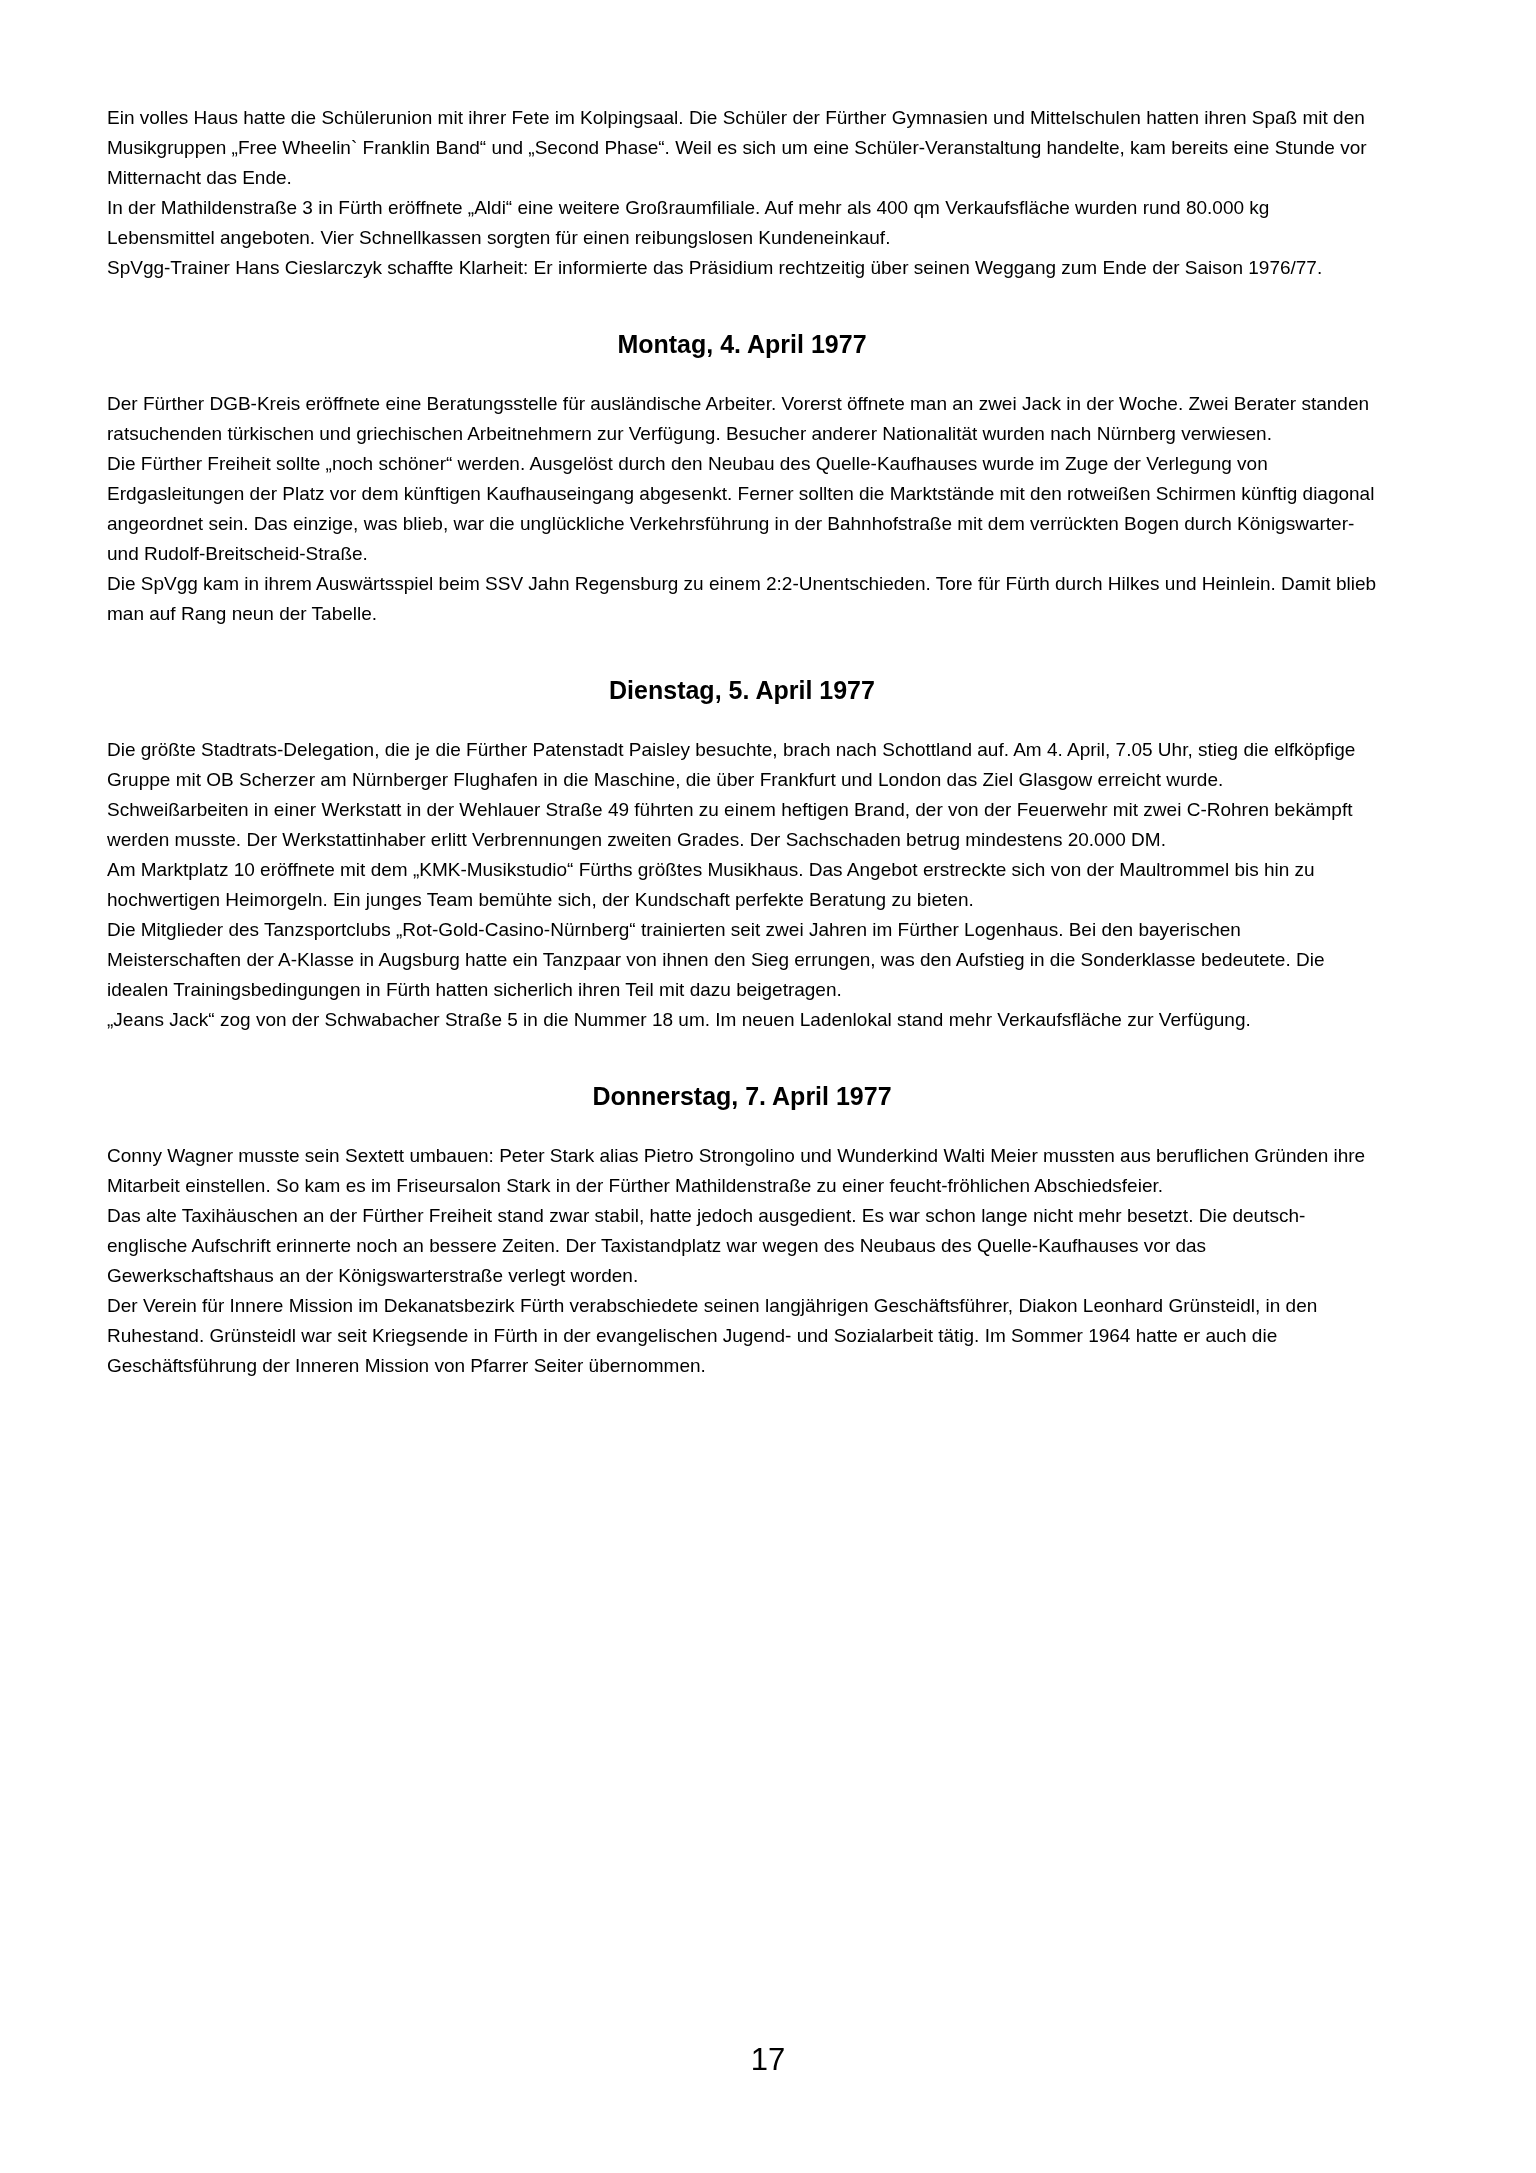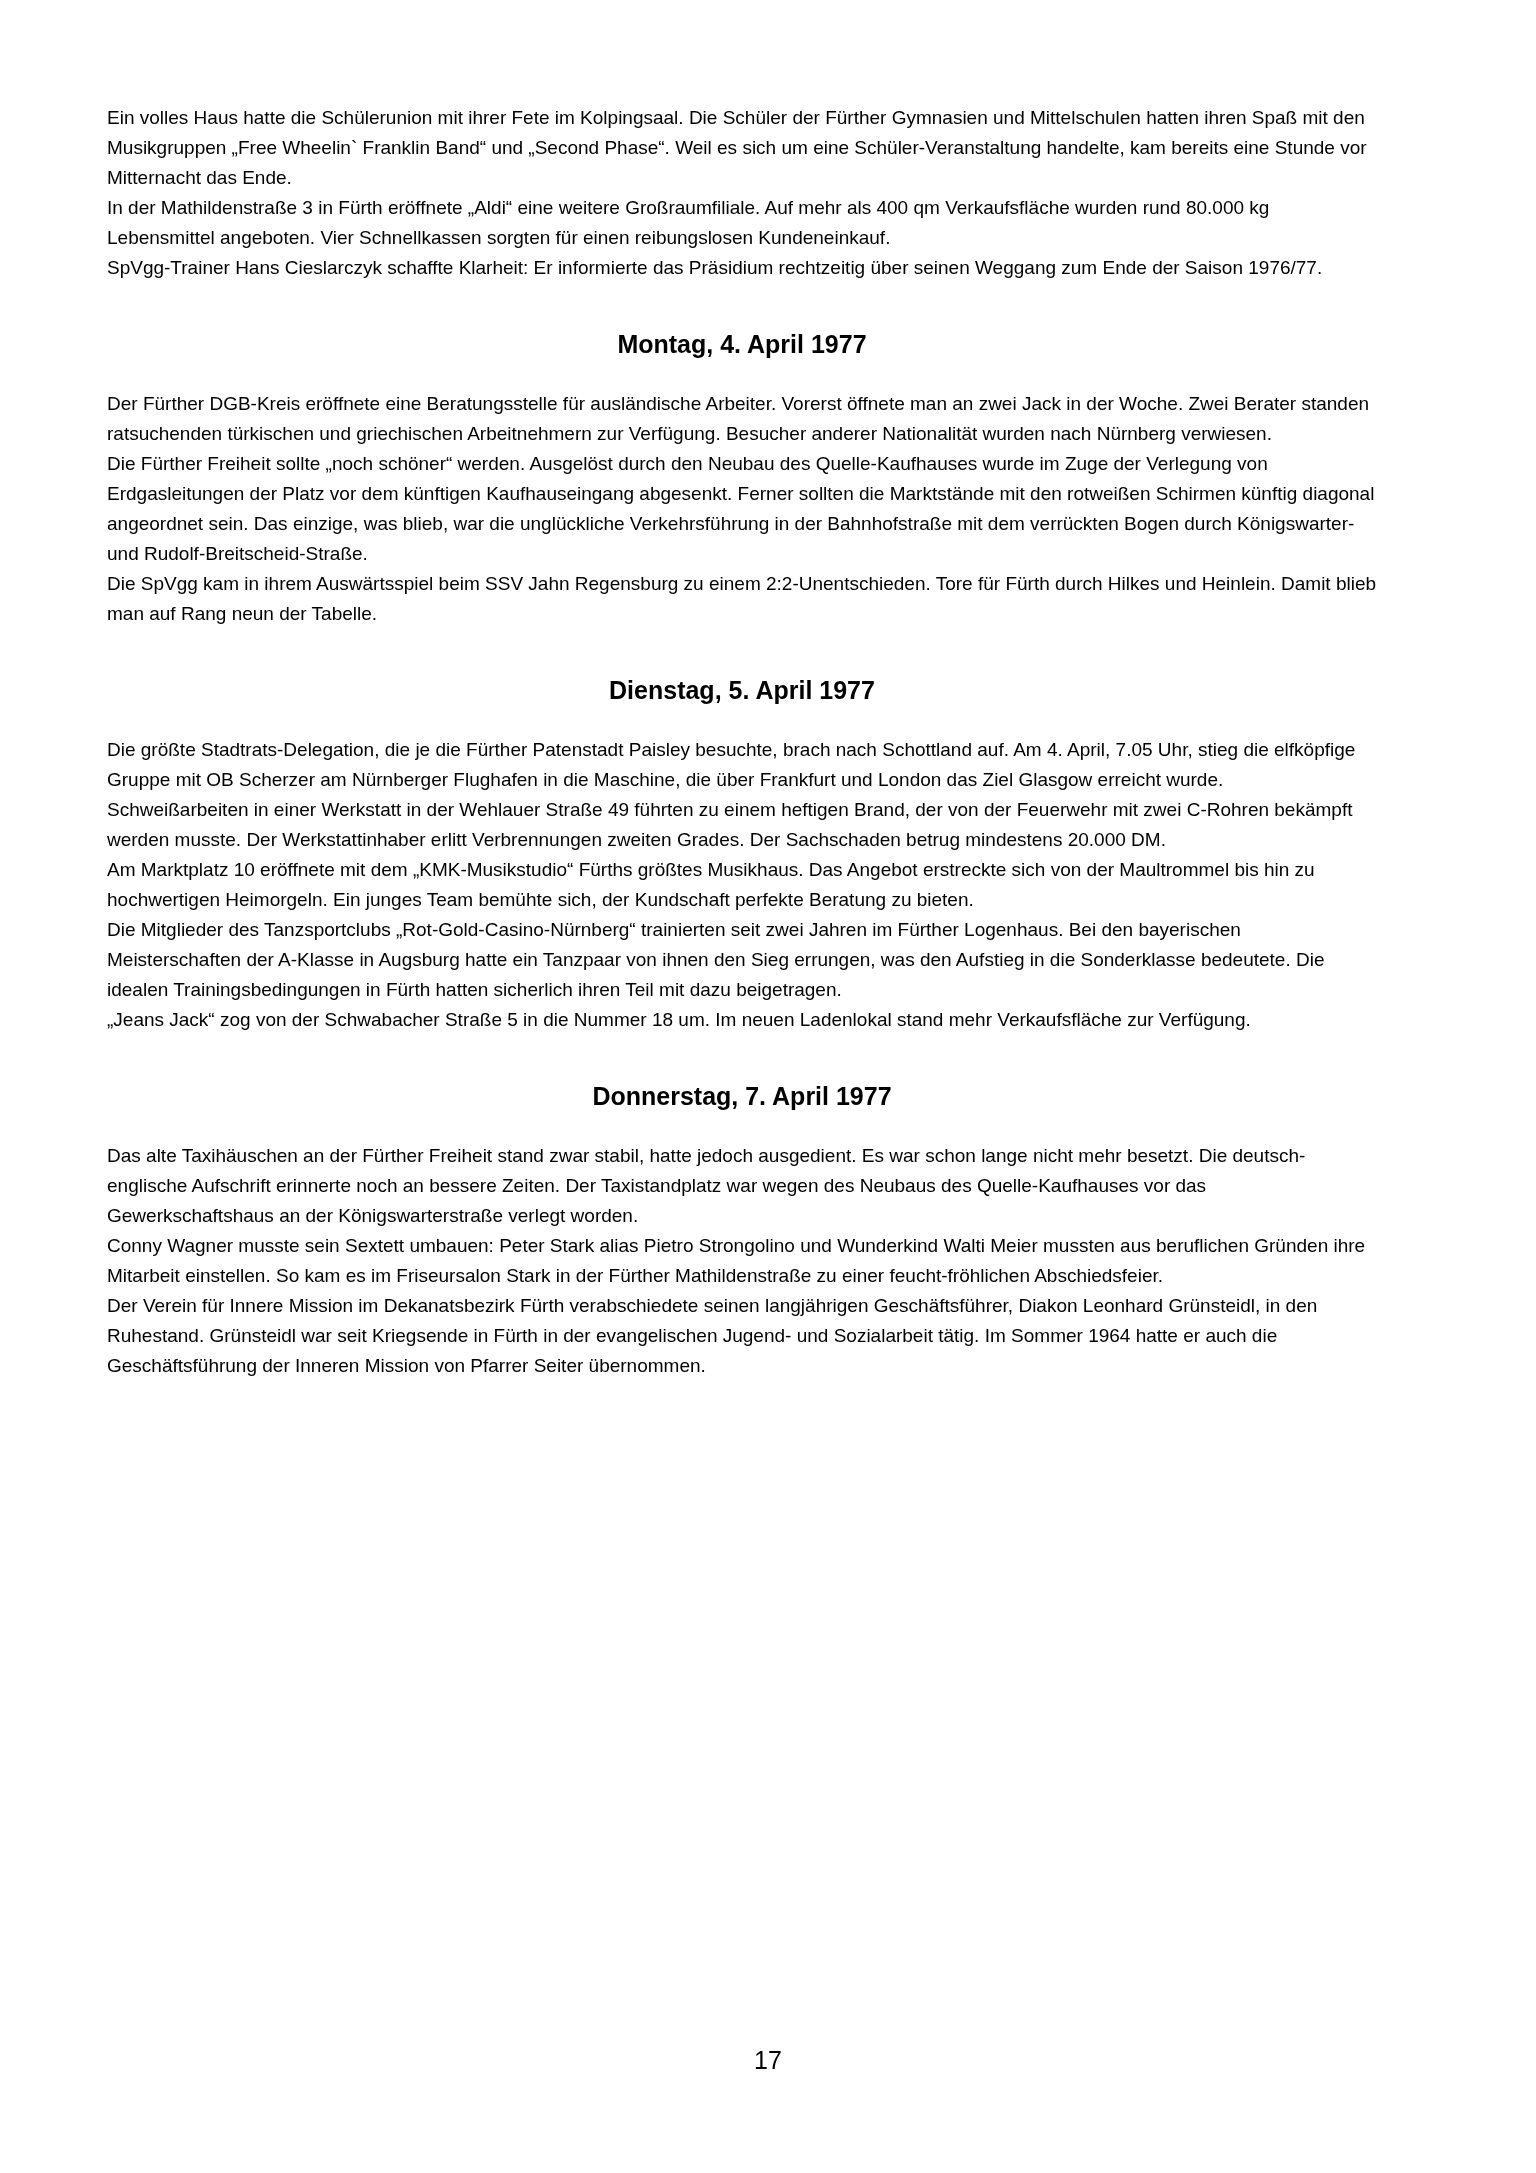--- a/index.html
+++ b/index.html
@@ -33,21 +33,21 @@
     line-height: 30px;
     font-weight: bold;
     text-align: center;
   }
   .page-footer {
     position: absolute;
     top: 2045px;
     left: 0;
     width: 1536px;
     text-align: center;
-    font-size: 25px;
+    font-size: 31px;
     line-height: 30px;
   }
 </style>
 </head>
 <body>
 
 <div class="page-body">
 
   <p>Ein volles Haus hatte die Schülerunion mit ihrer Fete im Kolpingsaal. Die Schüler der Fürther Gymnasien und Mittelschulen hatten ihren Spaß mit den Musikgruppen „Free Wheelin` Franklin Band“ und „Second Phase“. Weil es sich um eine Schüler-Veranstaltung handelte, kam bereits eine Stunde vor Mitternacht das Ende.</p>
   <p>In der Mathildenstraße 3 in Fürth eröffnete „Aldi“ eine weitere Großraumfiliale. Auf mehr als 400 qm Verkaufsfläche wurden rund 80.000 kg Lebensmittel angeboten. Vier Schnellkassen sorgten für einen reibungslosen Kundeneinkauf.</p>
@@ -67,20 +67,20 @@
     <p>Am Marktplatz 10 eröffnete mit dem „KMK-Musikstudio“ Fürths größtes Musikhaus. Das Angebot erstreckte sich von der Maultrommel bis hin zu hochwertigen Heimorgeln. Ein junges Team bemühte sich, der Kundschaft perfekte Beratung zu bieten.</p>
   </section>
 
   <section>
     <p>Die Mitglieder des Tanzsportclubs „Rot-Gold-Casino-Nürnberg“ trainierten seit zwei Jahren im Fürther Logenhaus. Bei den bayerischen Meisterschaften der A-Klasse in Augsburg hatte ein Tanzpaar von ihnen den Sieg errungen, was den Aufstieg in die Sonderklasse bedeutete. Die idealen Trainingsbedingungen in Fürth hatten sicherlich ihren Teil mit dazu beigetragen.</p>
     <p>„Jeans Jack“ zog von der Schwabacher Straße 5 in die Nummer 18 um. Im neuen Ladenlokal stand mehr Verkaufsfläche zur Verfügung.</p>
   </section>
 
   <section>
     <h2 class="day-heading">Donnerstag, 7. April 1977</h2>
+    <p>Conny Wagner musste sein Sextett umbauen: Peter Stark alias Pietro Strongolino und Wunderkind Walti Meier mussten aus beruflichen Gründen ihre Mitarbeit einstellen. So kam es im Friseursalon Stark in der Fürther Mathildenstraße zu einer feucht-fröhlichen Abschiedsfeier.</p>
     <p>Das alte Taxihäuschen an der Fürther Freiheit stand zwar stabil, hatte jedoch ausgedient. Es war schon lange nicht mehr besetzt. Die deutsch-englische Aufschrift erinnerte noch an bessere Zeiten. Der Taxistandplatz war wegen des Neubaus des Quelle-Kaufhauses vor das Gewerkschaftshaus an der Königswarterstraße verlegt worden.</p>
-    <p>Conny Wagner musste sein Sextett umbauen: Peter Stark alias Pietro Strongolino und Wunderkind Walti Meier mussten aus beruflichen Gründen ihre Mitarbeit einstellen. So kam es im Friseursalon Stark in der Fürther Mathildenstraße zu einer feucht-fröhlichen Abschiedsfeier.</p>
     <p>Der Verein für Innere Mission im Dekanatsbezirk Fürth verabschiedete seinen langjährigen Geschäftsführer, Diakon Leonhard Grünsteidl, in den Ruhestand. Grünsteidl war seit Kriegsende in Fürth in der evangelischen Jugend- und Sozialarbeit tätig. Im Sommer 1964 hatte er auch die Geschäftsführung der Inneren Mission von Pfarrer Seiter übernommen.</p>
   </section>
 
 </div>
 
 <div class="page-footer">17</div>
 
 </body></html>

